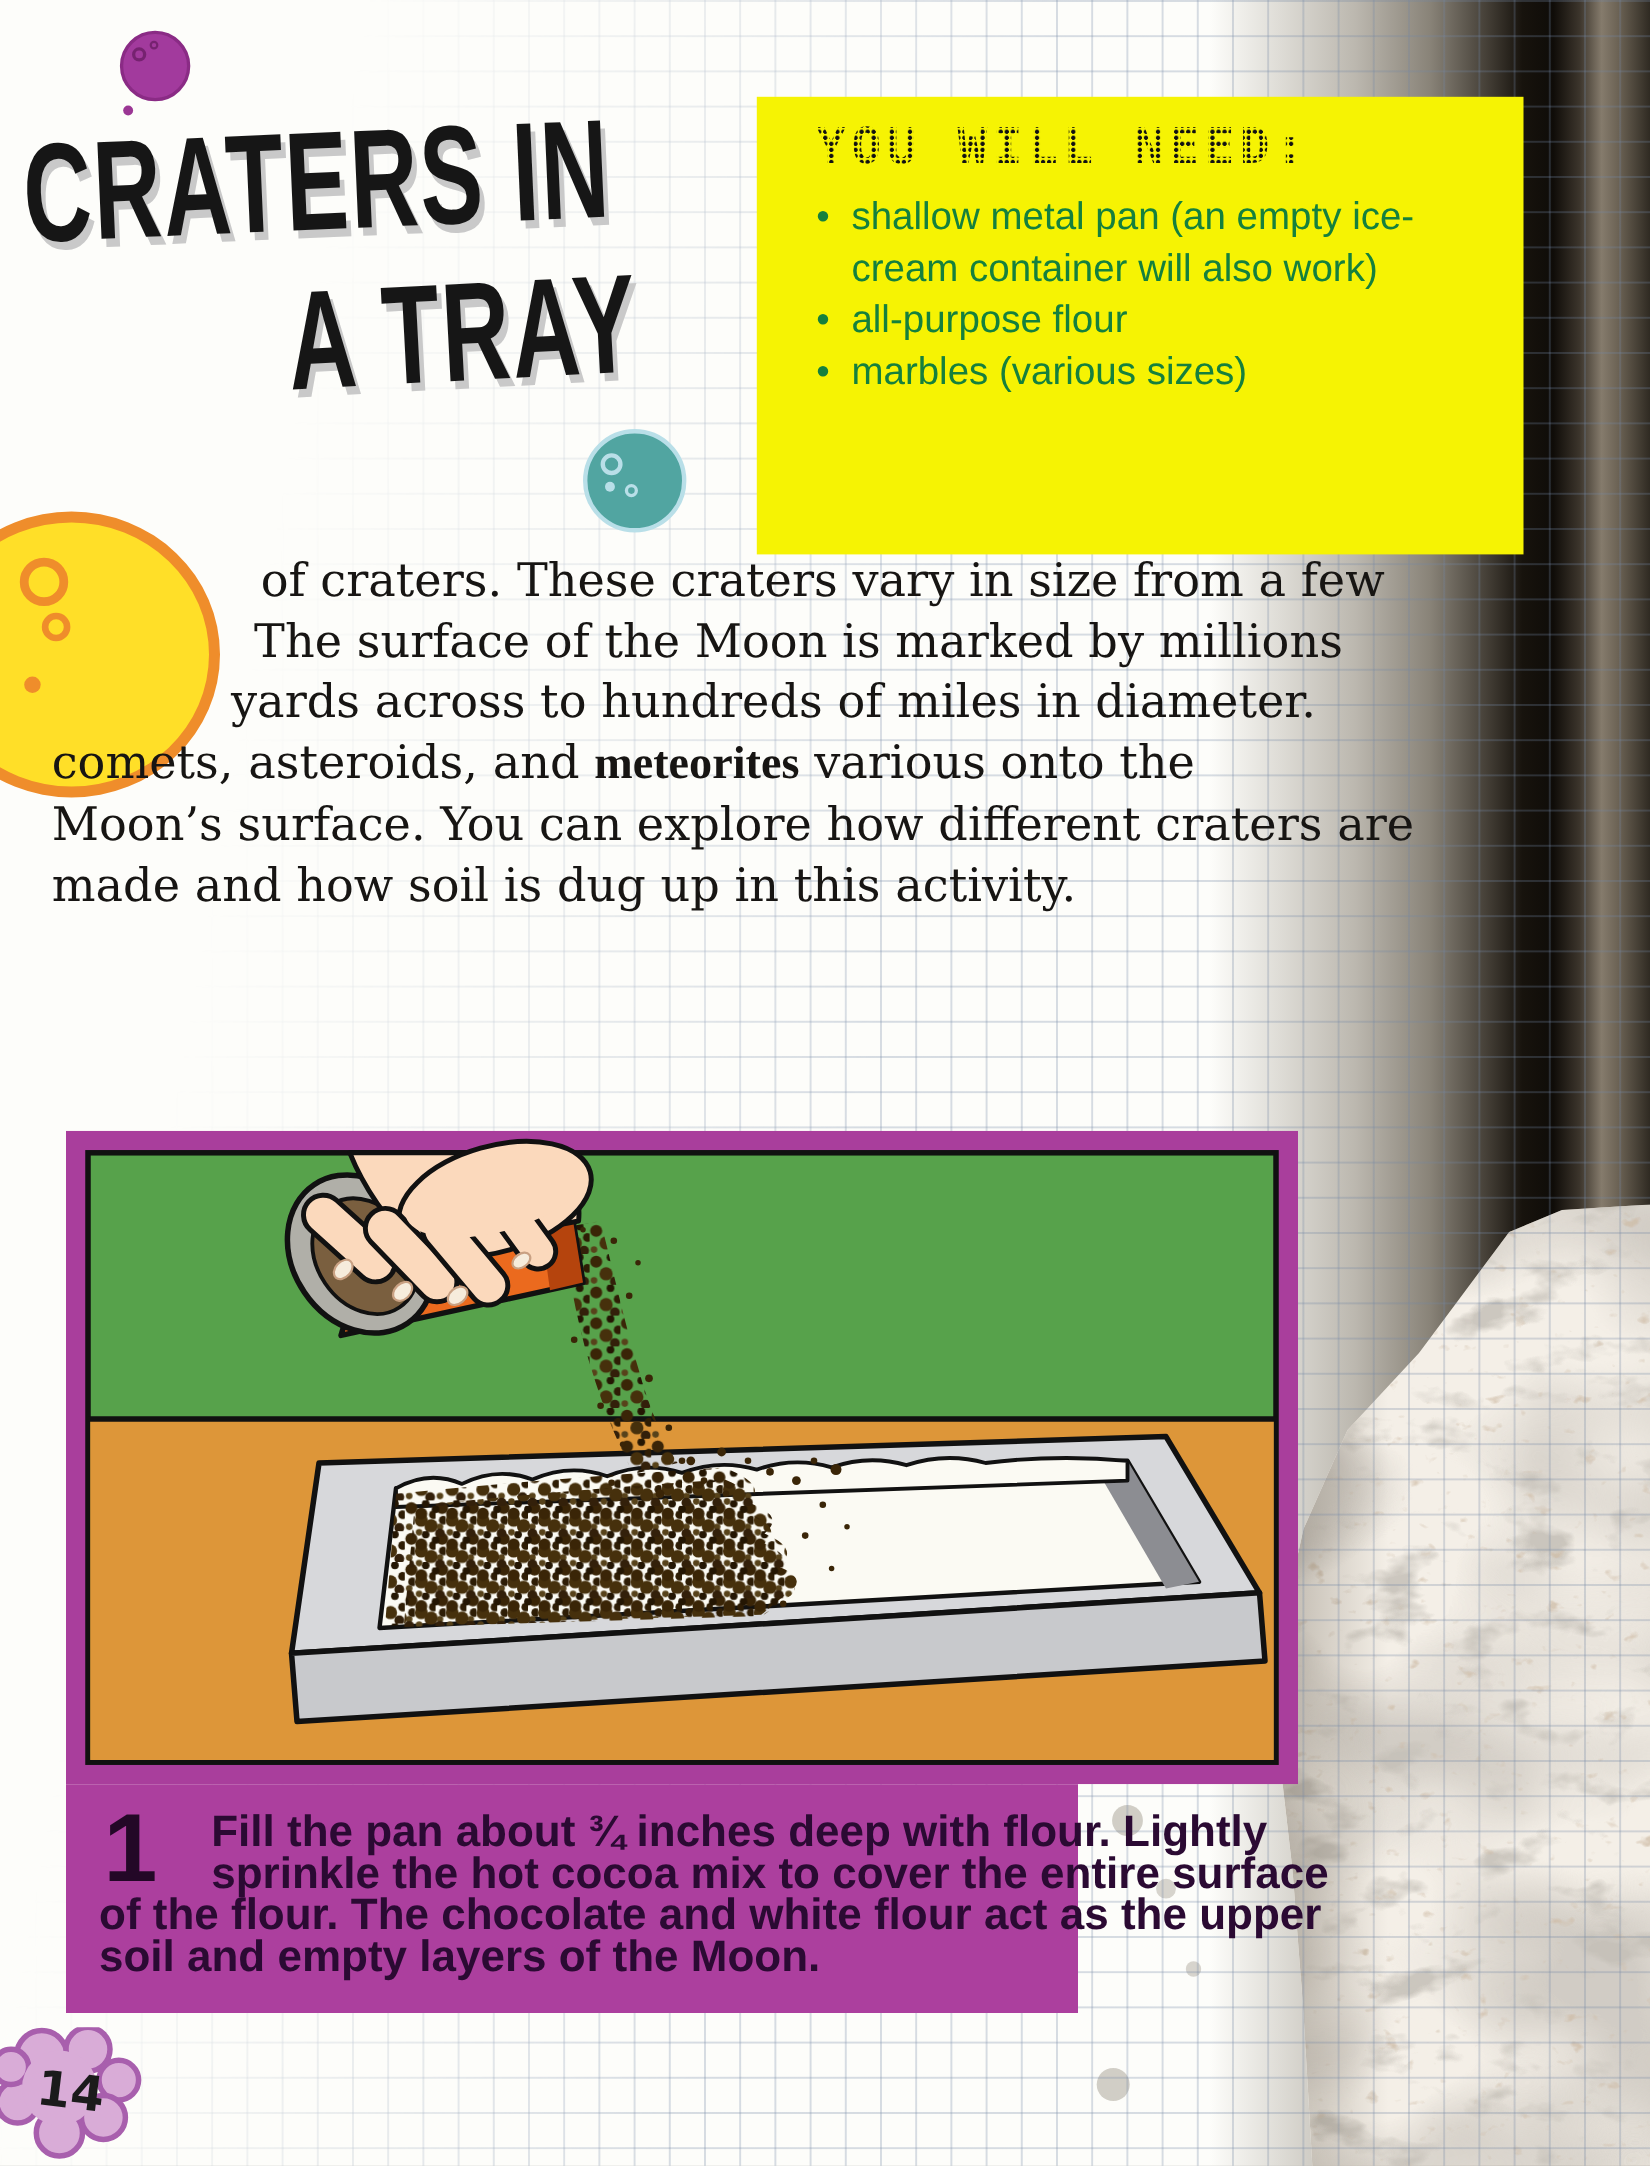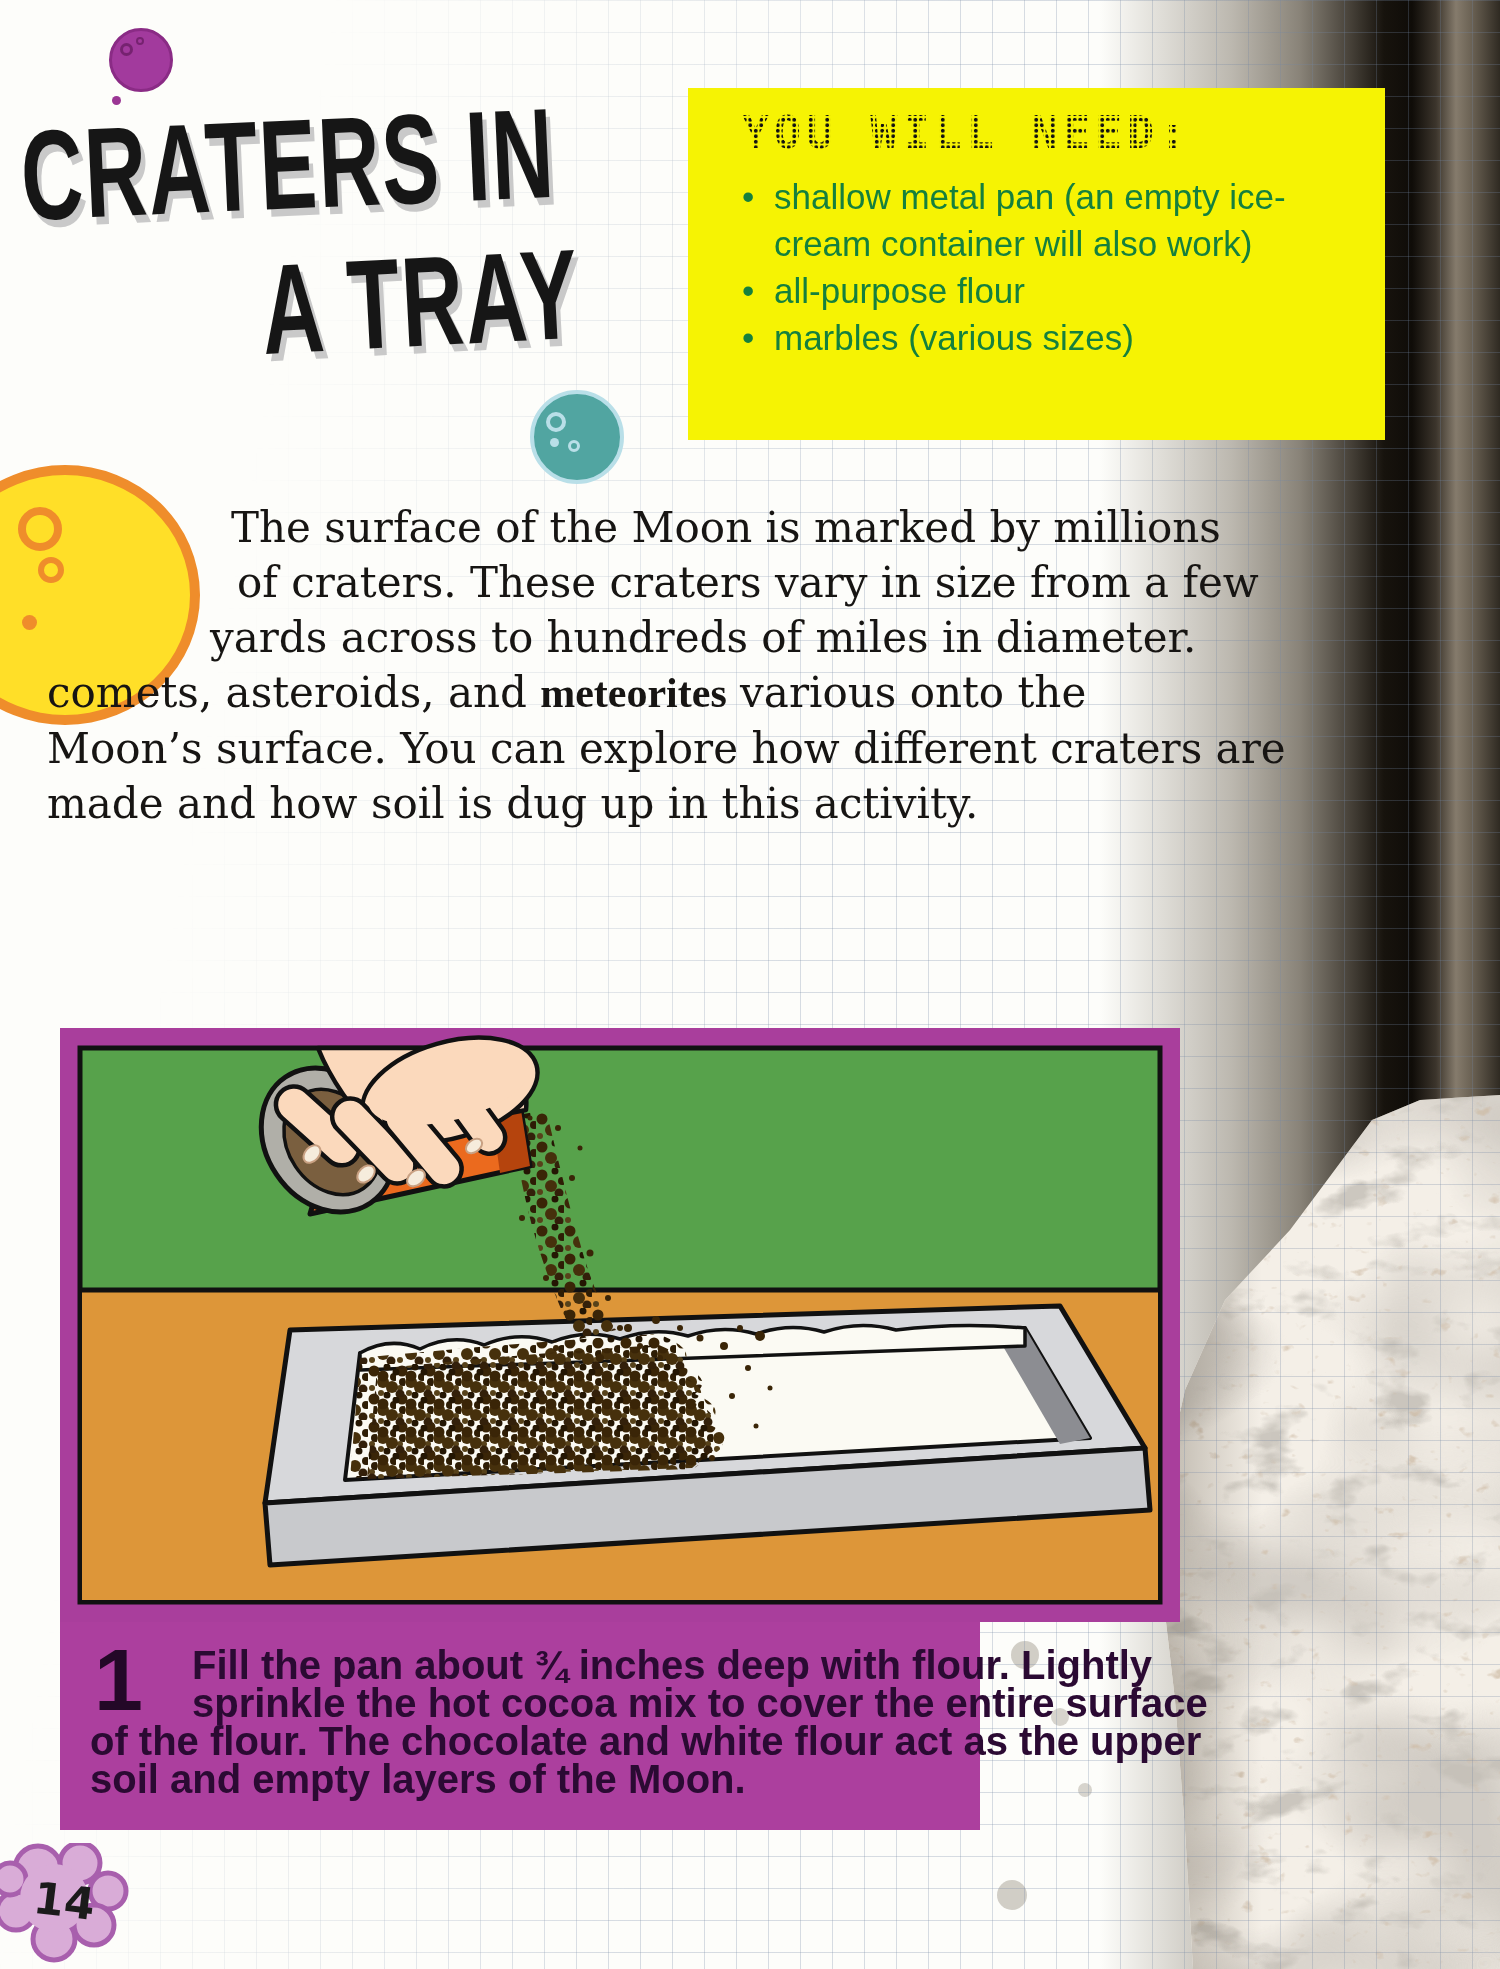--- a/index.html
+++ b/index.html
@@ -40,21 +40,21 @@
   .ball-sun .r3{left:82px;top:140px;width:15px;height:15px;background:#EF8D2B;}
 
   
   .title{position:absolute;left:0;top:0;color:#161616;font-weight:bold;z-index:6;}
   .t-line{position:absolute;white-space:nowrap;font-size:102px;letter-spacing:2px;
           transform-origin:left top;text-shadow:5px 6px 0 #c9c9c9;}
   .t1{left:18px;top:104px;transform:rotate(-2.5deg) scale(.84,1.25);}
   .t2{left:258px;top:238px;transform:rotate(-3deg) scale(.84,1.25);}
 
   
-  .materials{position:absolute;left:688px;top:88px;width:697px;height:352px;background:#F6F303;
+  .materials{position:absolute;left:688px;top:88px;width:697px;height:416px;background:#F6F303;
              box-sizing:border-box;padding:18px 30px 12px 52px;z-index:5;}
   .m-head{font-family:"DejaVu Sans Mono",monospace;font-weight:bold;font-size:45px;
           letter-spacing:5px;color:#111;margin:0 0 14px 2px;white-space:nowrap;}
   @supports (-webkit-background-clip:text){
     .m-head{background-image:radial-gradient(circle,#111 1.7px,rgba(0,0,0,0) 2.1px);
             background-size:5.5px 5.5px;-webkit-background-clip:text;background-clip:text;color:transparent;}
   }
   .materials ul{list-style:none;margin:0;padding:0;}
   .materials li{position:relative;font-size:35px;line-height:47px;color:#15803d;
                 padding-left:34px;max-width:560px;}
@@ -150,22 +150,22 @@
   <div class="materials">
     <div class="m-head">YOU WILL NEED:</div>
     <ul>
       <li>shallow metal pan (an empty ice-cream container will also work)</li>
       <li>all-purpose flour</li>
       <li>marbles (various sizes)</li>
     </ul>
   </div>
 
   <div class="intro">
+    <div class="ln in2">of craters. These craters vary in size from a few</div>
     <div class="ln in1">The surface of the Moon is marked by millions</div>
-    <div class="ln in2">of craters. These craters vary in size from a few</div>
     <div class="ln in3">yards across to hundreds of miles in diameter.</div>
     <div class="ln in5"><span>comets, asteroids, and </span><span class="bold-word">meteorites</span><span> various onto the</span></div>
     <div class="ln in6">Moon’s surface. You can explore how different craters are</div>
     <div class="ln in7">made and how soil is dug up in this activity.</div>
   </div>
 
   <svg class="illo" width="1120" height="594" viewBox="0 0 1120 594">
     <defs>
       <pattern id="cocoaP" width="28" height="28" patternUnits="userSpaceOnUse">
         <circle cx="6" cy="7" r="5.5" fill="#3A2507"></circle>

